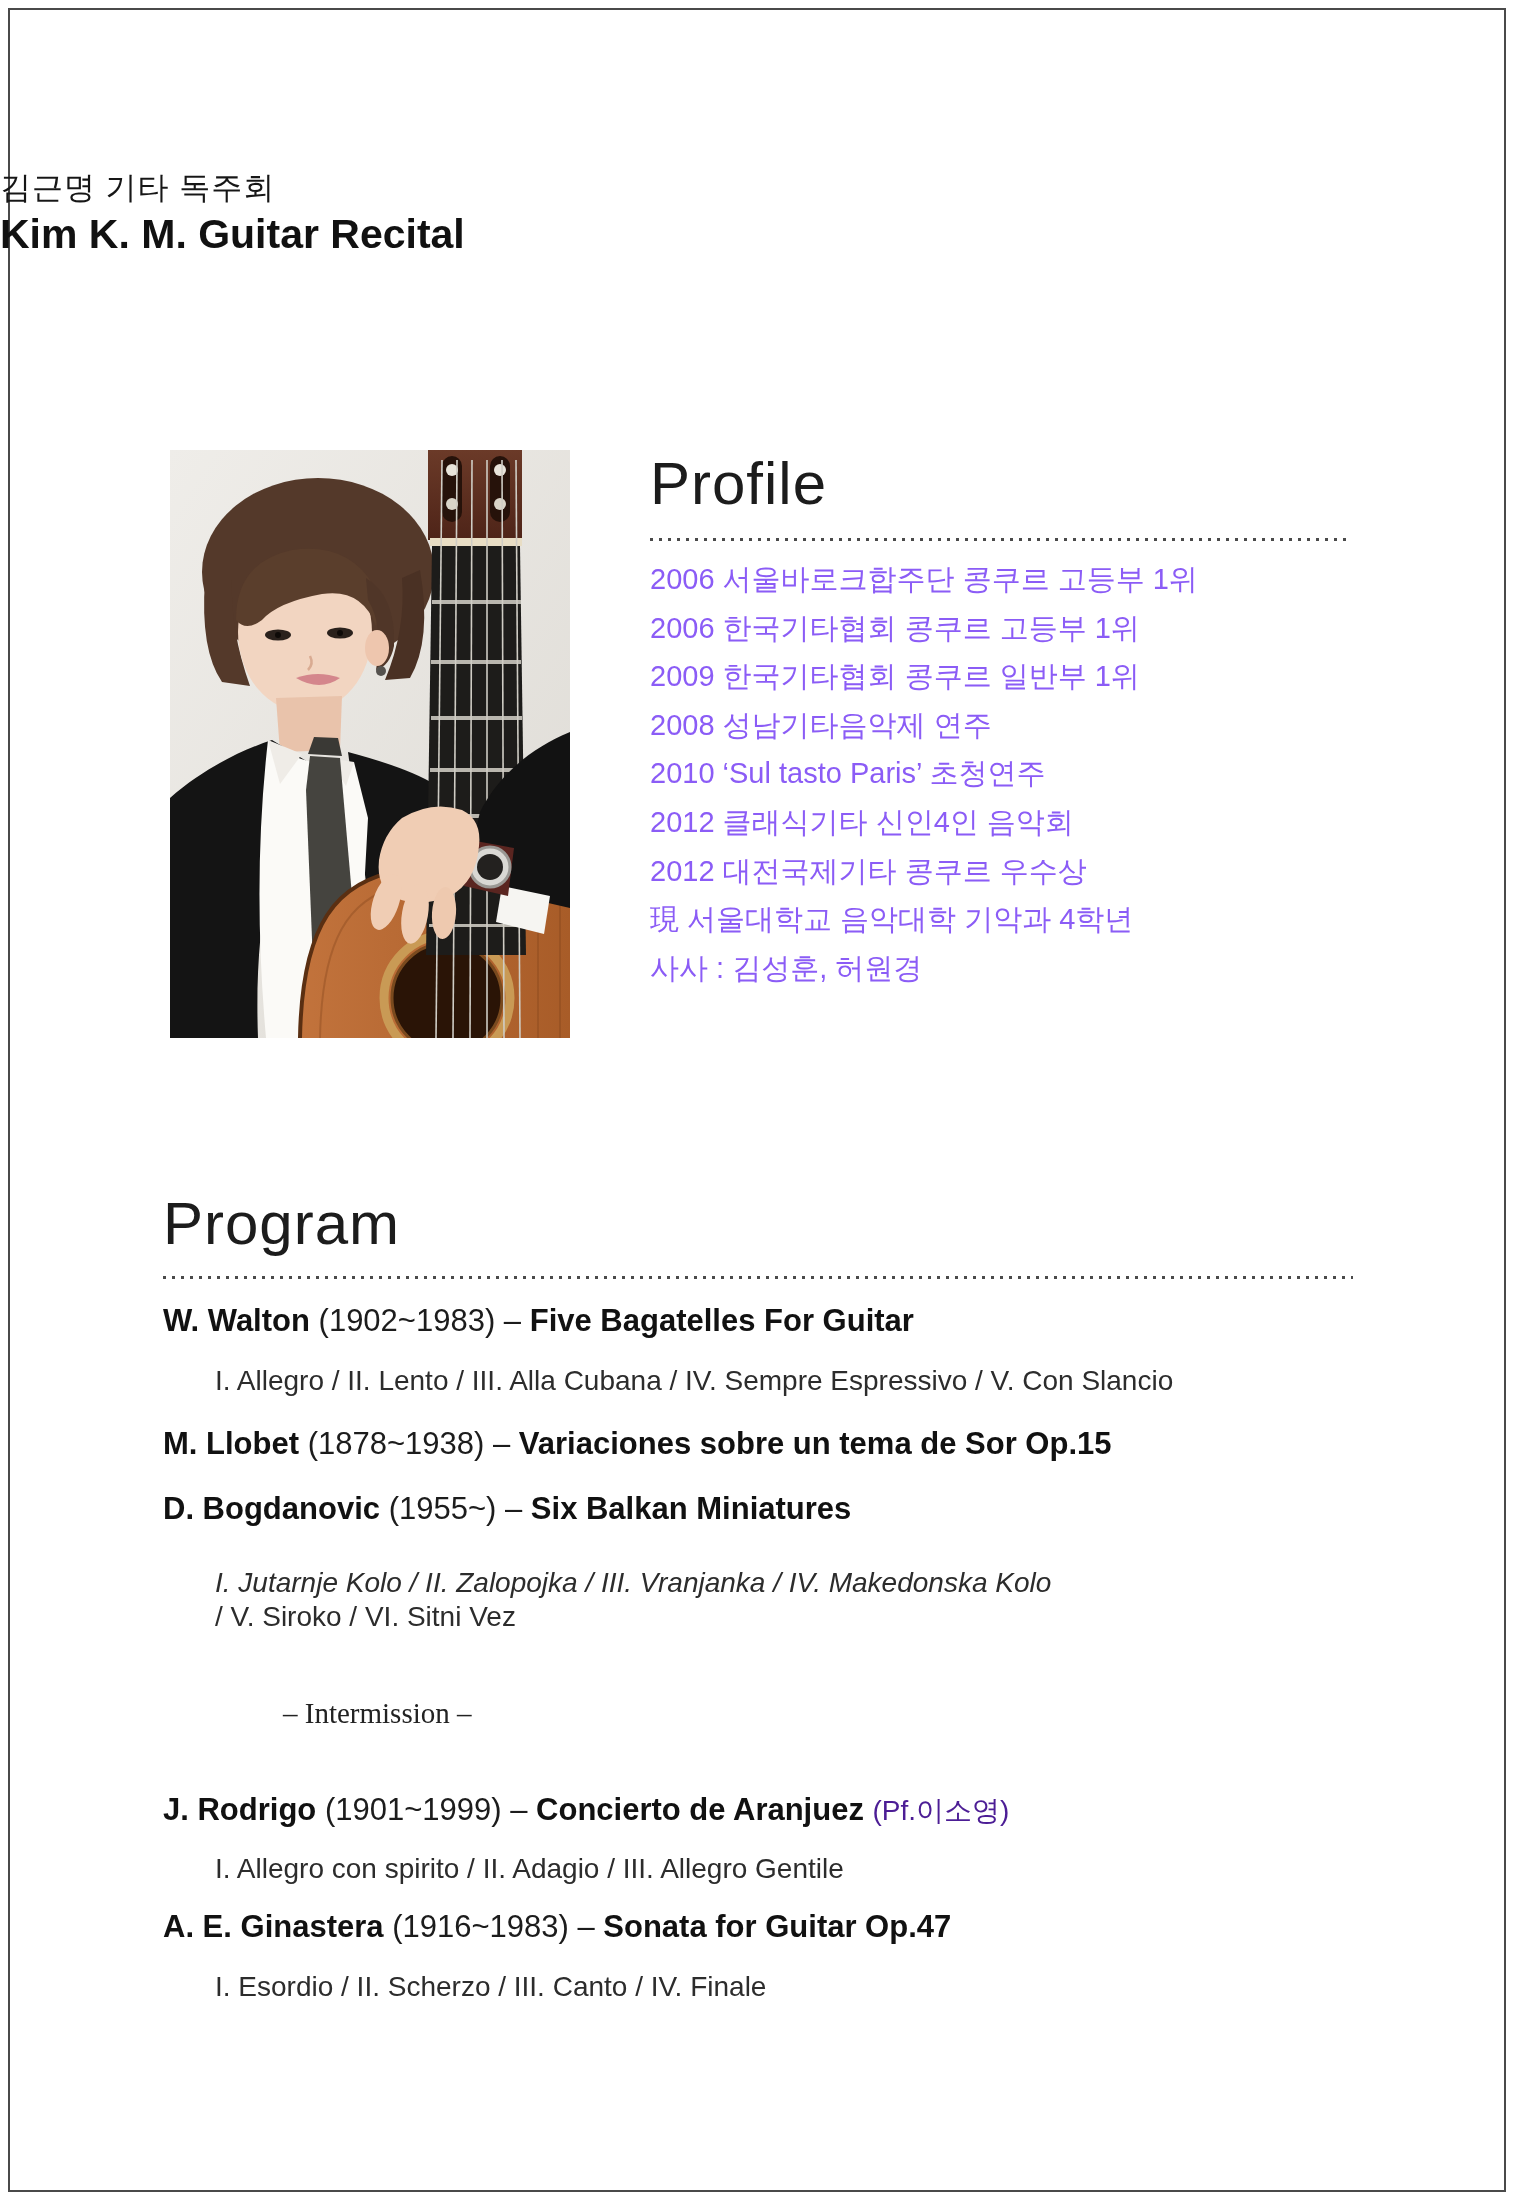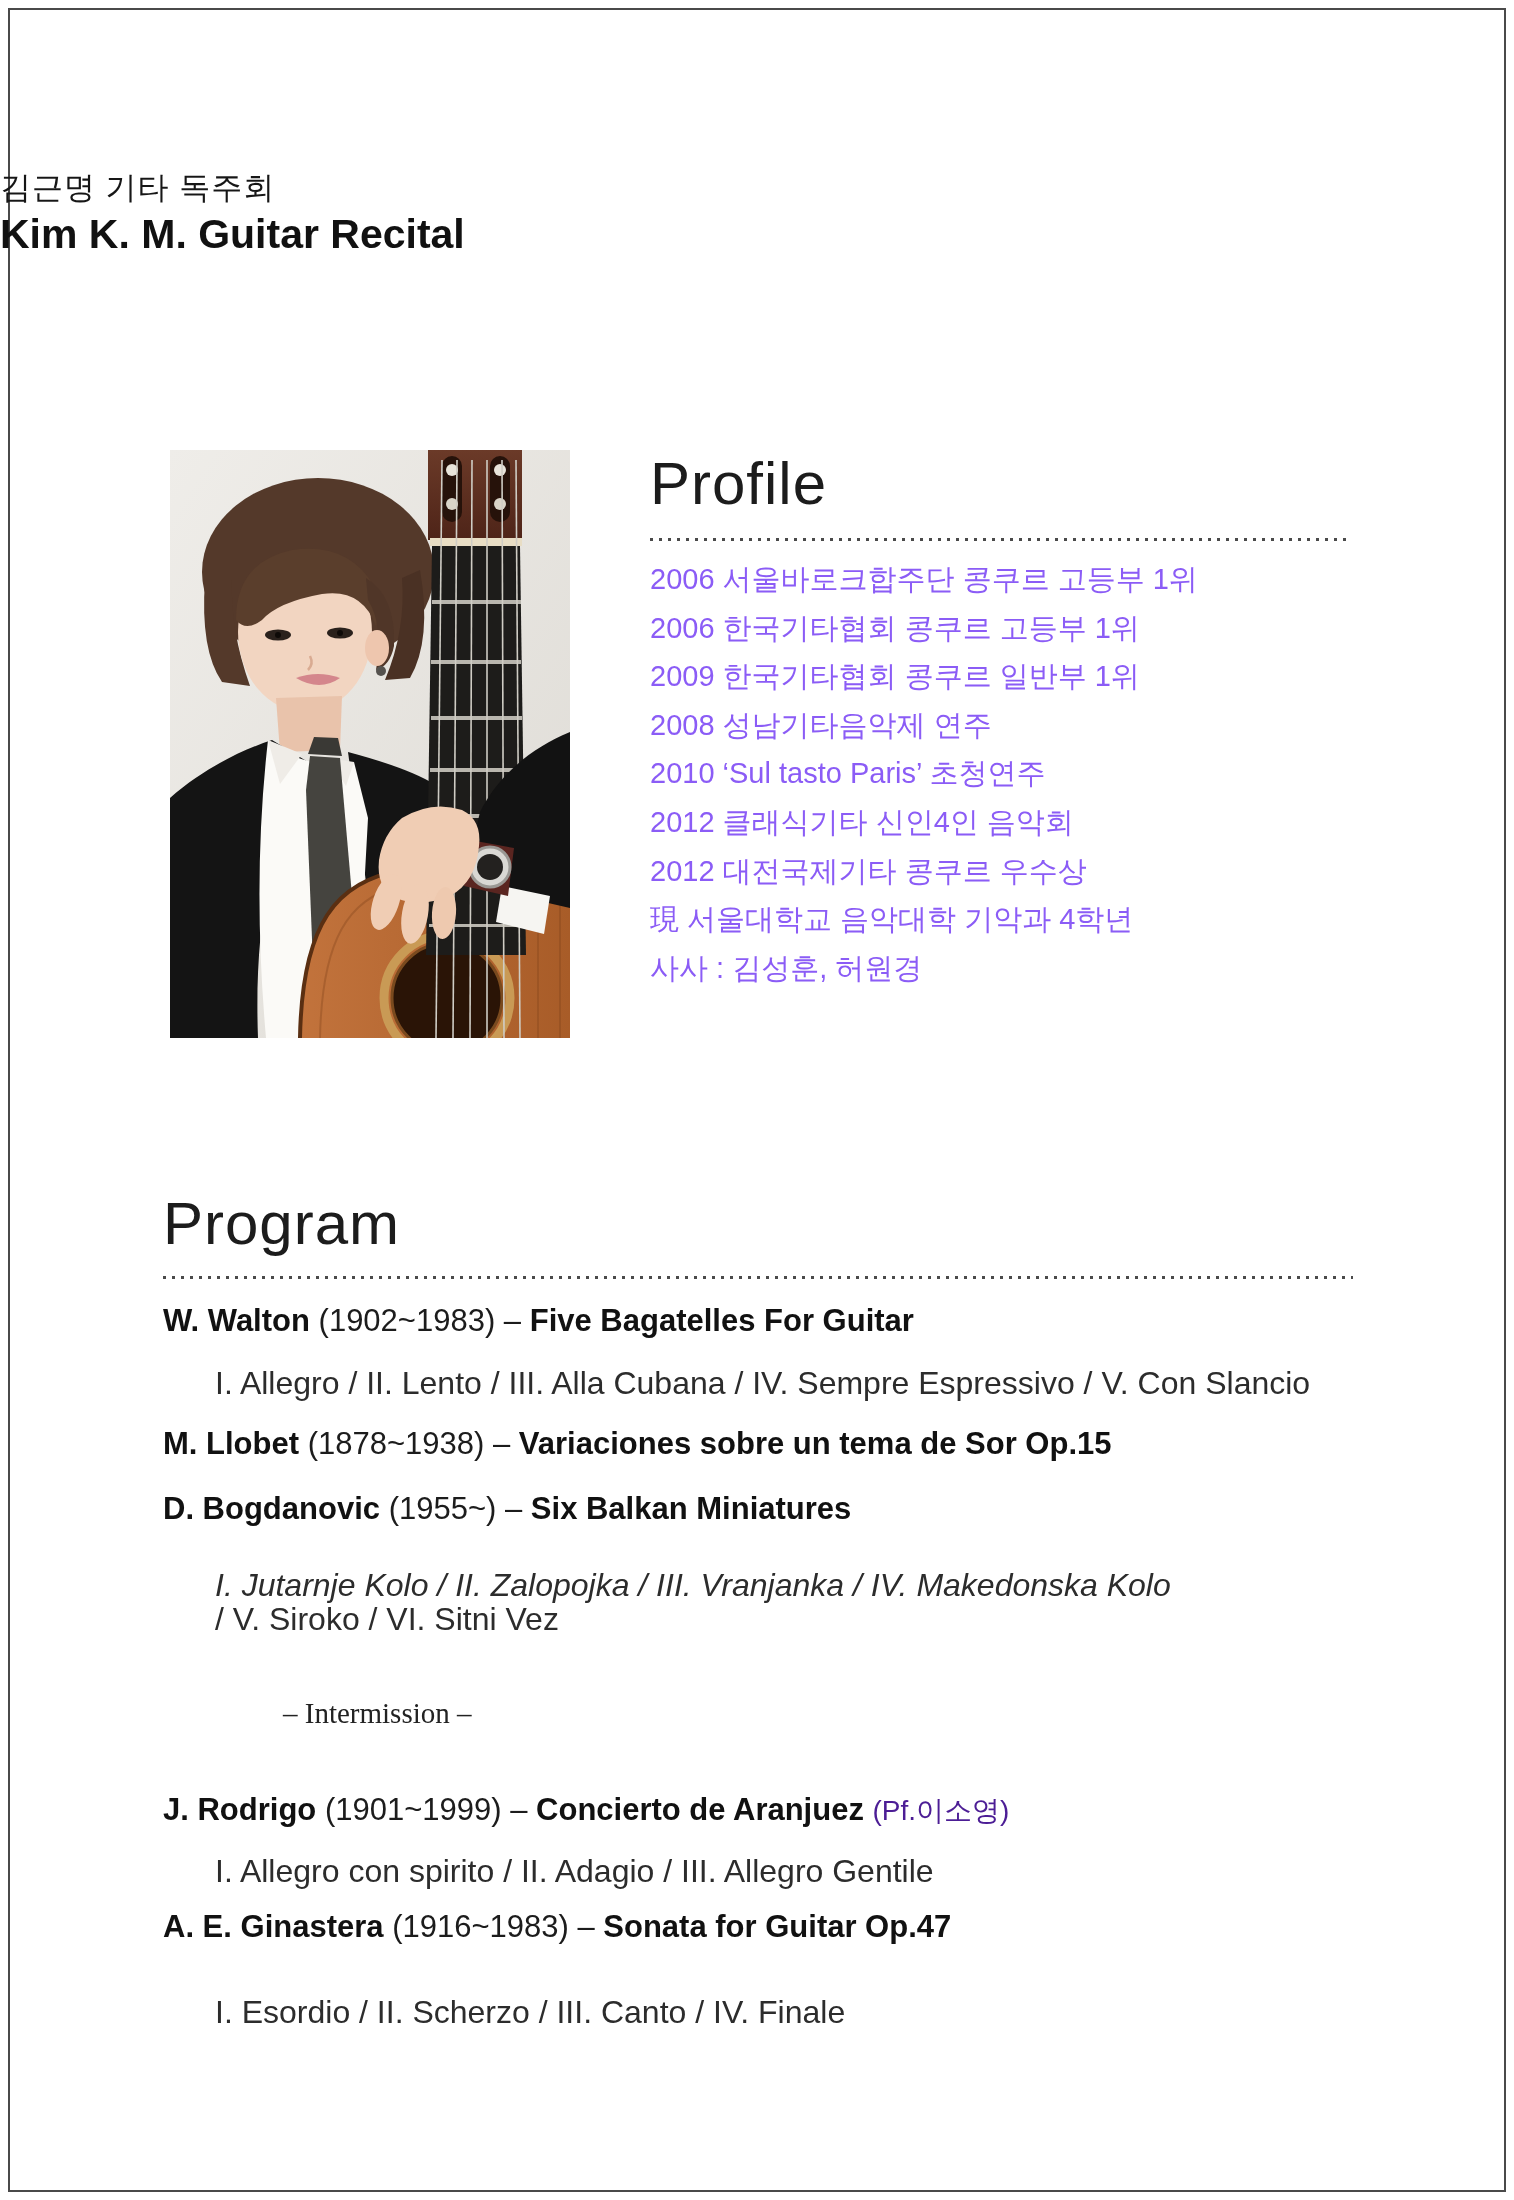--- a/index.html
+++ b/index.html
@@ -46,31 +46,31 @@
   
   .program-block{position:absolute;left:163px;top:1192px;width:1190px;}
   .program-block .dotted{margin-top:21px;width:1190px;}
   .program-list{position:absolute;left:163px;top:1295px;width:1280px;height:830px;}
   .piece{position:absolute;left:0;white-space:nowrap;font-size:31px;color:#111;}
   .piece .c,.piece .t{font-weight:700;}
   .piece .d{font-weight:400;color:#1c1c1c;}
   .piece .n{font-weight:400;font-size:28px;color:#4c1d95;}
   .movements{
     position:absolute;left:52px;white-space:nowrap;
-    font-size:32px;color:#2c2c2c;font-weight:400;
+    font-size:28px;color:#2c2c2c;font-weight:400;
   }
   .intermission{
     position:absolute;left:120px;font-size:29px;color:#222;white-space:nowrap;font-family:Liberation Serif, serif;
   }
   .row-t1{top:8px;}   .row-m1{top:70px;}
   .row-t2{top:131px;}
   .row-t3{top:196px;} .row-m3a{top:272px;font-style:italic;} .row-m3b{top:306px;}
   .row-int{top:402px;}
   .row-t4{top:497px;} .row-m4{top:558px;}
-  .row-t5{top:614px;} .row-m5{top:676px;margin-top:23px;}
+  .row-t5{top:614px;} .row-m5{top:676px;}
 </style>
 </head>
 <body>
 
 <div class="page-border"></div>
 
 <div class="title-ko">김근명 기타 독주회</div>
 <div class="title-en">Kim K. M. Guitar Recital</div>
 
 <div class="photo">

